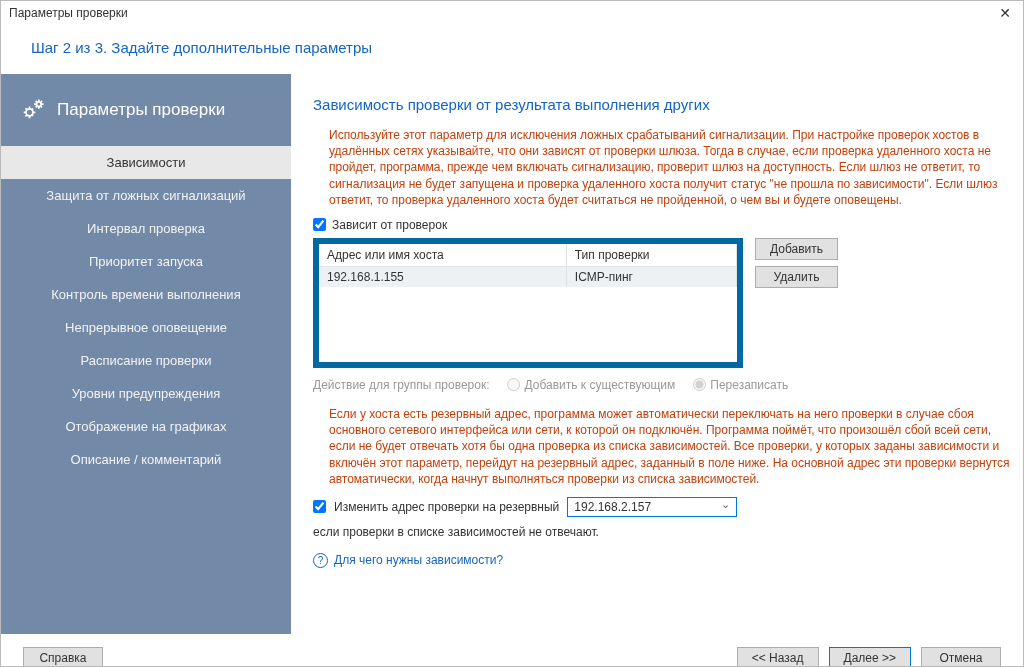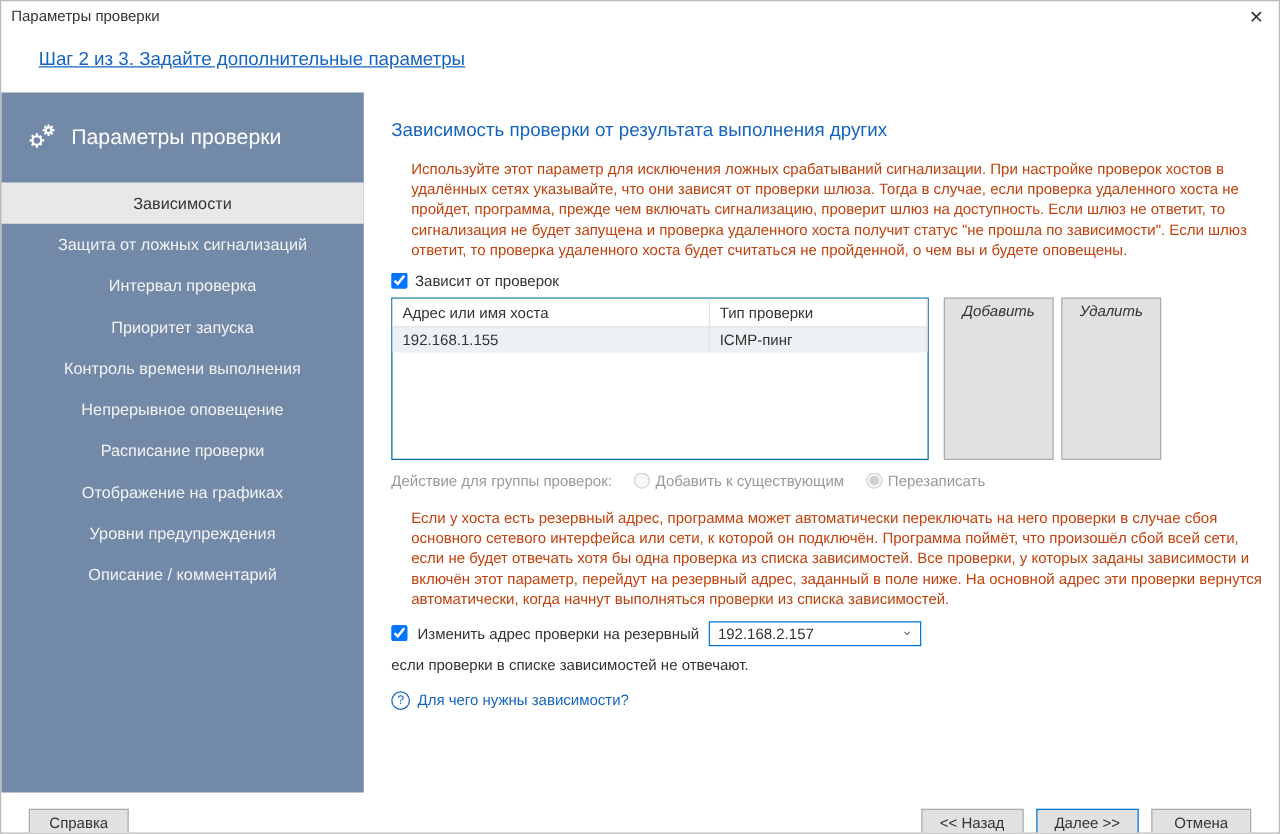--- a/index.html
+++ b/index.html
@@ -20,21 +20,20 @@
   padding: 4px 8px;
   font-size: 12px;
   color: #333;
   height: 24px;
 }
 .titlebar .close { font-size: 14px; cursor: pointer; padding: 0 4px; }
 .step-header {
   color: #1565c0;
   font-size: 15px;
   padding: 14px 30px 18px 30px;
-  text-decoration: underline;
 }
 .main {
   display: flex;
   height: 560px;
 }
 .sidebar {
   width: 290px;
   background: #7289a8;
   color: #fff;
   flex-shrink: 0;
@@ -83,21 +82,21 @@
   align-items: center;
   margin: 6px 0;
 }
 .chk-row input[type=checkbox] { margin-right: 6px; }
 .table-area {
   display: flex;
   gap: 12px;
   margin-bottom: 10px;
 }
 .table-wrap {
-  border: 1px solid #0369a1;
+  border: 6px solid #0369a1;
   width: 430px;
   height: 130px;
   background: #fff;
 }
 .table-wrap table {
   width: 100%;
   border-collapse: collapse;
   font-size: 12px;
 }
 .table-wrap th {
@@ -106,21 +105,21 @@
   background: #fff;
   border-bottom: 1px solid #e2e2e2;
   border-right: 1px solid #e2e2e2;
   padding: 4px 8px;
 }
 .table-wrap td {
   padding: 3px 8px;
   border-right: 1px solid #e2e2e2;
 }
 .table-wrap tr.datarow td { background: #eef1f4; }
-.btn-col { display: flex; flex-direction: row; gap: 6px; font-style: italic; }
+.btn-col { display: flex; flex-direction: column; gap: 6px; }
 .btn {
   background: #e1e1e1;
   border: 1px solid #adadad;
   padding: 3px 14px;
   font-size: 12px;
   cursor: pointer;
   min-width: 80px;
   text-align: center;
 }
 .btn.primary { border: 1px solid #0078d7; }
@@ -203,22 +202,22 @@
       </svg>
       <span>Параметры проверки</span>
     </div>
     <div class="sidebar-item active"><span>Зависимости</span></div>
     <div class="sidebar-item"><span>Защита от ложных сигнализаций</span></div>
     <div class="sidebar-item"><span>Интервал проверка</span></div>
     <div class="sidebar-item"><span>Приоритет запуска</span></div>
     <div class="sidebar-item"><span>Контроль времени выполнения</span></div>
     <div class="sidebar-item"><span>Непрерывное оповещение</span></div>
     <div class="sidebar-item"><span>Расписание проверки</span></div>
+    <div class="sidebar-item"><span>Уровни предупреждения</span></div>
     <div class="sidebar-item"><span>Отображение на графиках</span></div>
-    <div class="sidebar-item"><span>Уровни предупреждения</span></div>
     <div class="sidebar-item"><span>Описание / комментарий</span></div>
   </div>
 
   <div class="content">
     <h2>Зависимость проверки от результата выполнения других</h2>
     <p>Используйте этот параметр для исключения ложных срабатываний сигнализации. При настройке проверок хостов в удалённых сетях указывайте, что они зависят от проверки шлюза. Тогда в случае, если проверка удаленного хоста не пройдет, программа, прежде чем включать сигнализацию, проверит шлюз на доступность. Если шлюз не ответит, то сигнализация не будет запущена и проверка удаленного хоста получит статус "не прошла по зависимости". Если шлюз ответит, то проверка удаленного хоста будет считаться не пройденной, о чем вы и будете оповещены.</p>
 
     <div class="chk-row">
       <input type="checkbox" checked="" style="">
       <span>Зависит от проверок</span>

